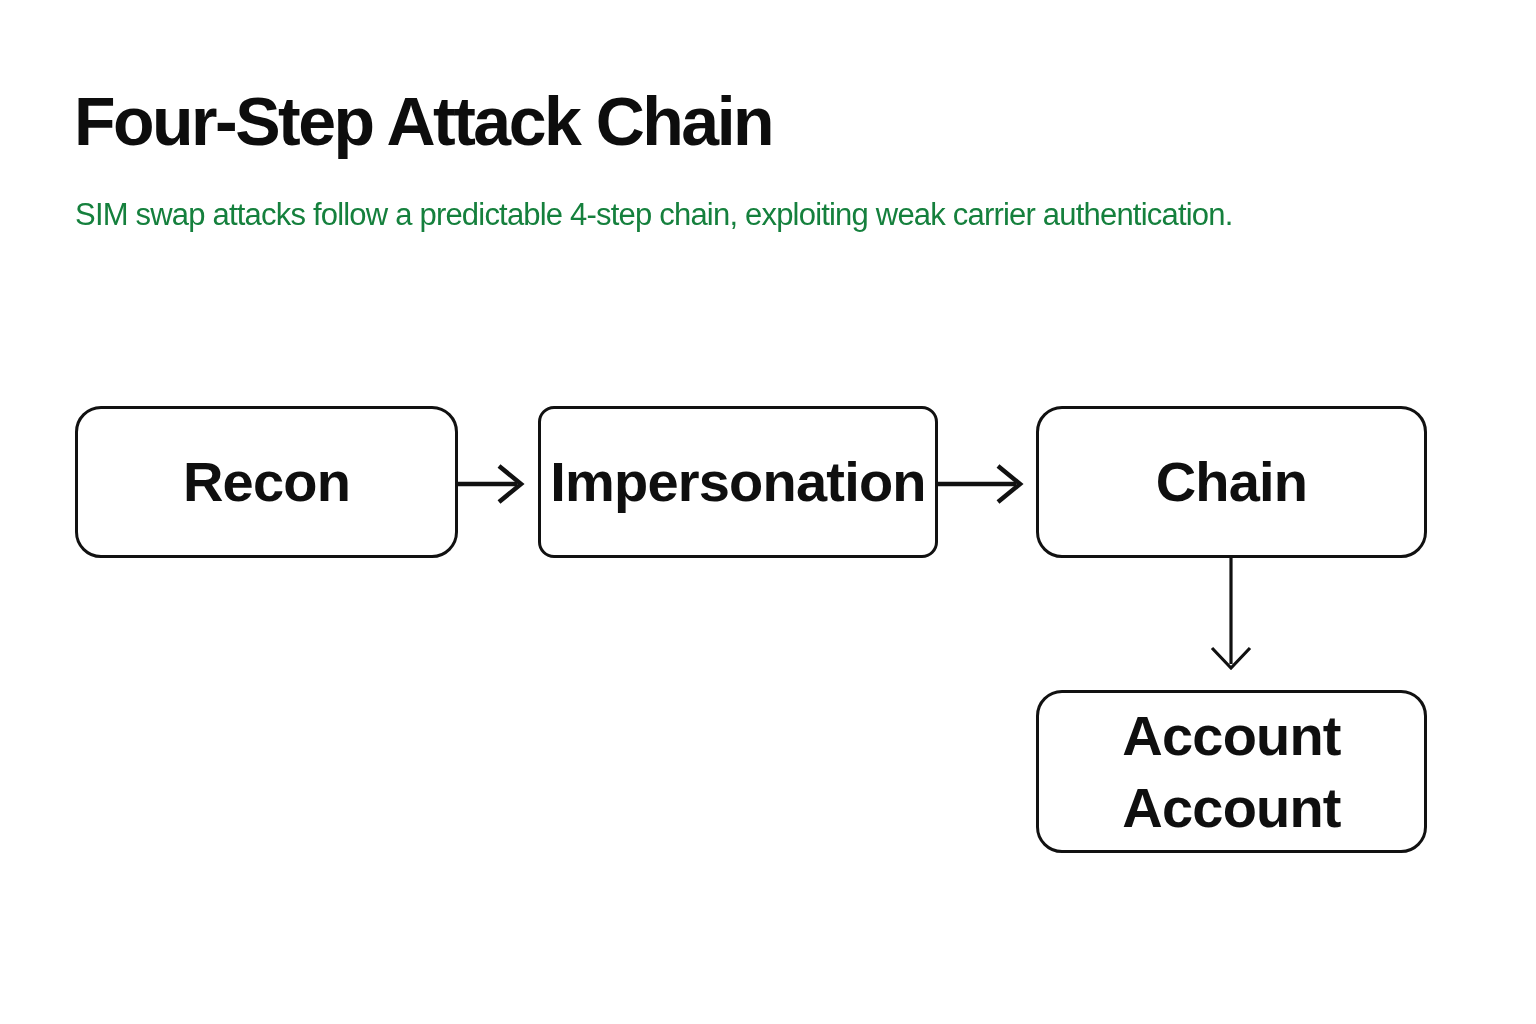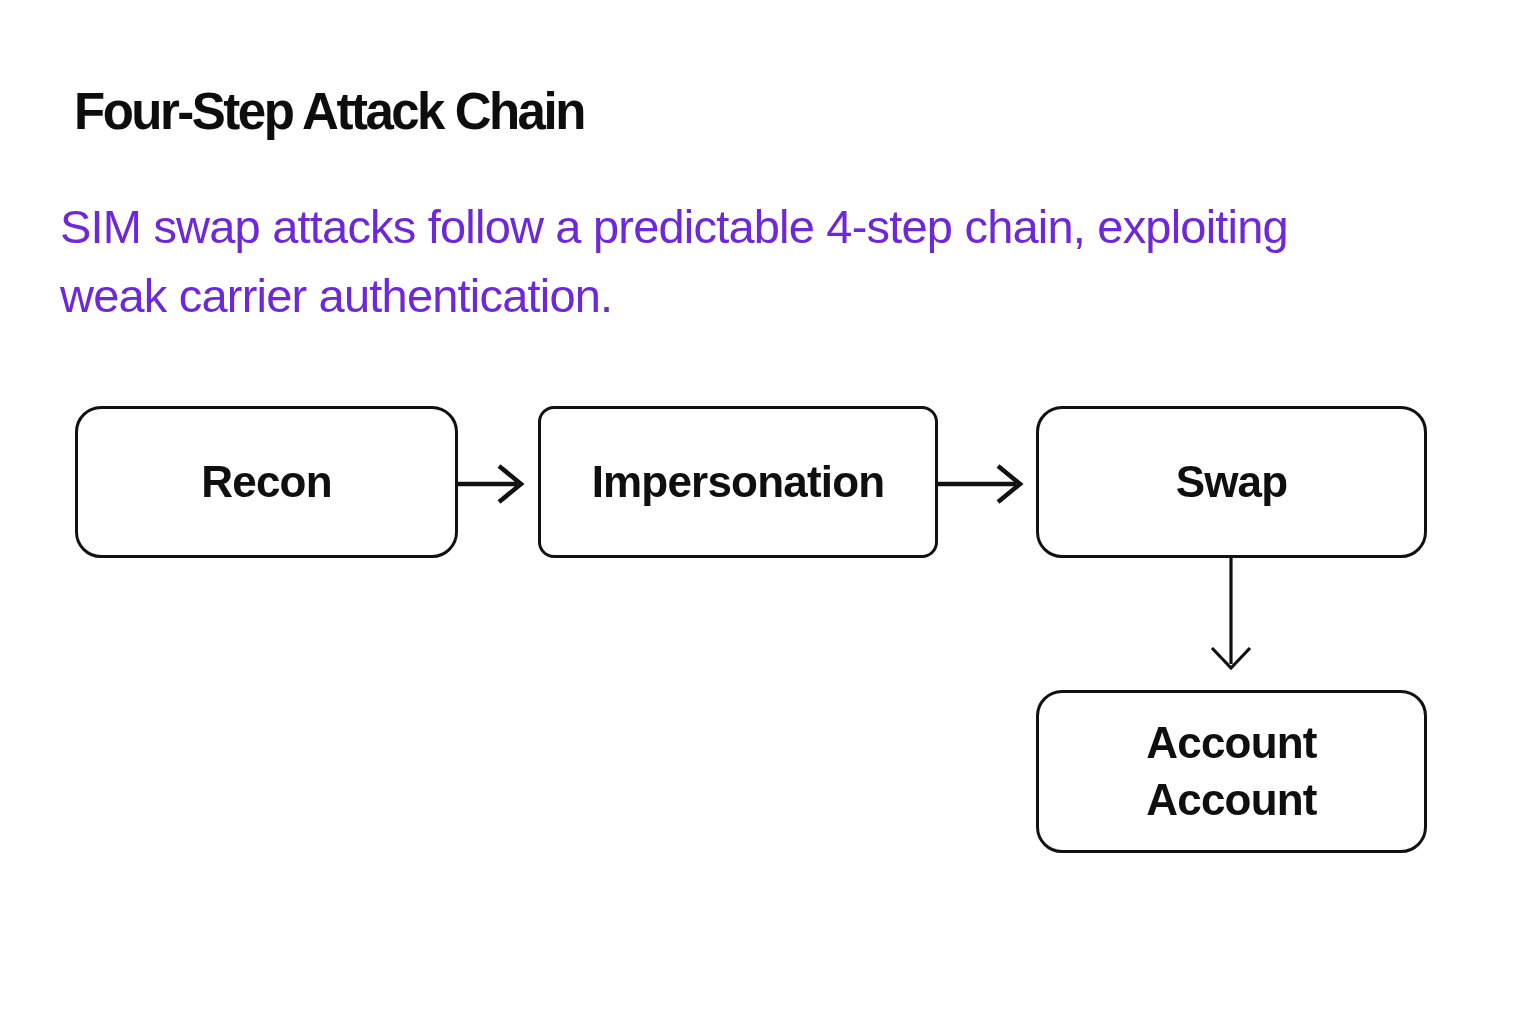--- a/index.html
+++ b/index.html
@@ -14,51 +14,51 @@
     background: #ffffff;
     overflow: hidden;
     font-family: "Liberation Sans", "DejaVu Sans", sans-serif;
     color: #111111;
   }
   .page-title {
     position: absolute;
     left: 74px;
     top: 82px;
     margin: 0;
-    font-size: 51px;
+    font-size: 68px;
     font-weight: 700;
     letter-spacing: -2.5px;
     color: #0d0d0d;
     white-space: nowrap;
   }
   .page-subtitle {
     position: absolute;
-    left: 60px;
+    left: 75px;
     top: 192px;
     margin: 0;
     width: 1260px;
-    font-size: 47px;
+    font-size: 31px;
     font-weight: 400;
     letter-spacing: -0.8px;
     line-height: 1.47;
-    color: #6d28d9;
+    color: #15803d;
   }
   .node {
     position: absolute;
     box-sizing: border-box;
     background: #ffffff;
     border: 3px solid #111111;
     border-radius: 26px;
     display: flex;
     align-items: center;
     justify-content: center;
     text-align: center;
   }
   .node-label {
-    font-size: 44px;
+    font-size: 56px;
     font-weight: 700;
     letter-spacing: -0.8px;
     line-height: 1.28;
     color: #0f0f0f;
   }
   #node-recon          { left: 75px;   top: 406px; width: 383px; height: 152px; }
   #node-impersonation  { left: 538px;  top: 406px; width: 400px; height: 152px; border-radius: 16px; }
   #node-swap           { left: 1036px; top: 406px; width: 391px; height: 152px; }
   #node-account-takeover { left: 1036px; top: 690px; width: 391px; height: 163px; }
   #node-account-takeover .node-label { max-width: 320px; }
@@ -82,21 +82,21 @@
 
   <div class="node" id="node-recon">
     <span class="node-label">Recon</span>
   </div>
 
   <div class="node" id="node-impersonation">
     <span class="node-label">Impersonation</span>
   </div>
 
   <div class="node" id="node-swap">
-    <span class="node-label">Swap</span>
+    <span class="node-label">Chain</span>
   </div>
 
   <div class="node" id="node-account-takeover">
     <span class="node-label">Account Account</span>
   </div>
 
   <svg class="arrow-layer" viewBox="0 0 1536 1024" xmlns="http://www.w3.org/2000/svg">
 
     <g stroke="#111111" stroke-width="4.5" fill="none" stroke-linecap="butt" stroke-linejoin="miter">
       <line x1="458" y1="484" x2="517" y2="484"></line>

